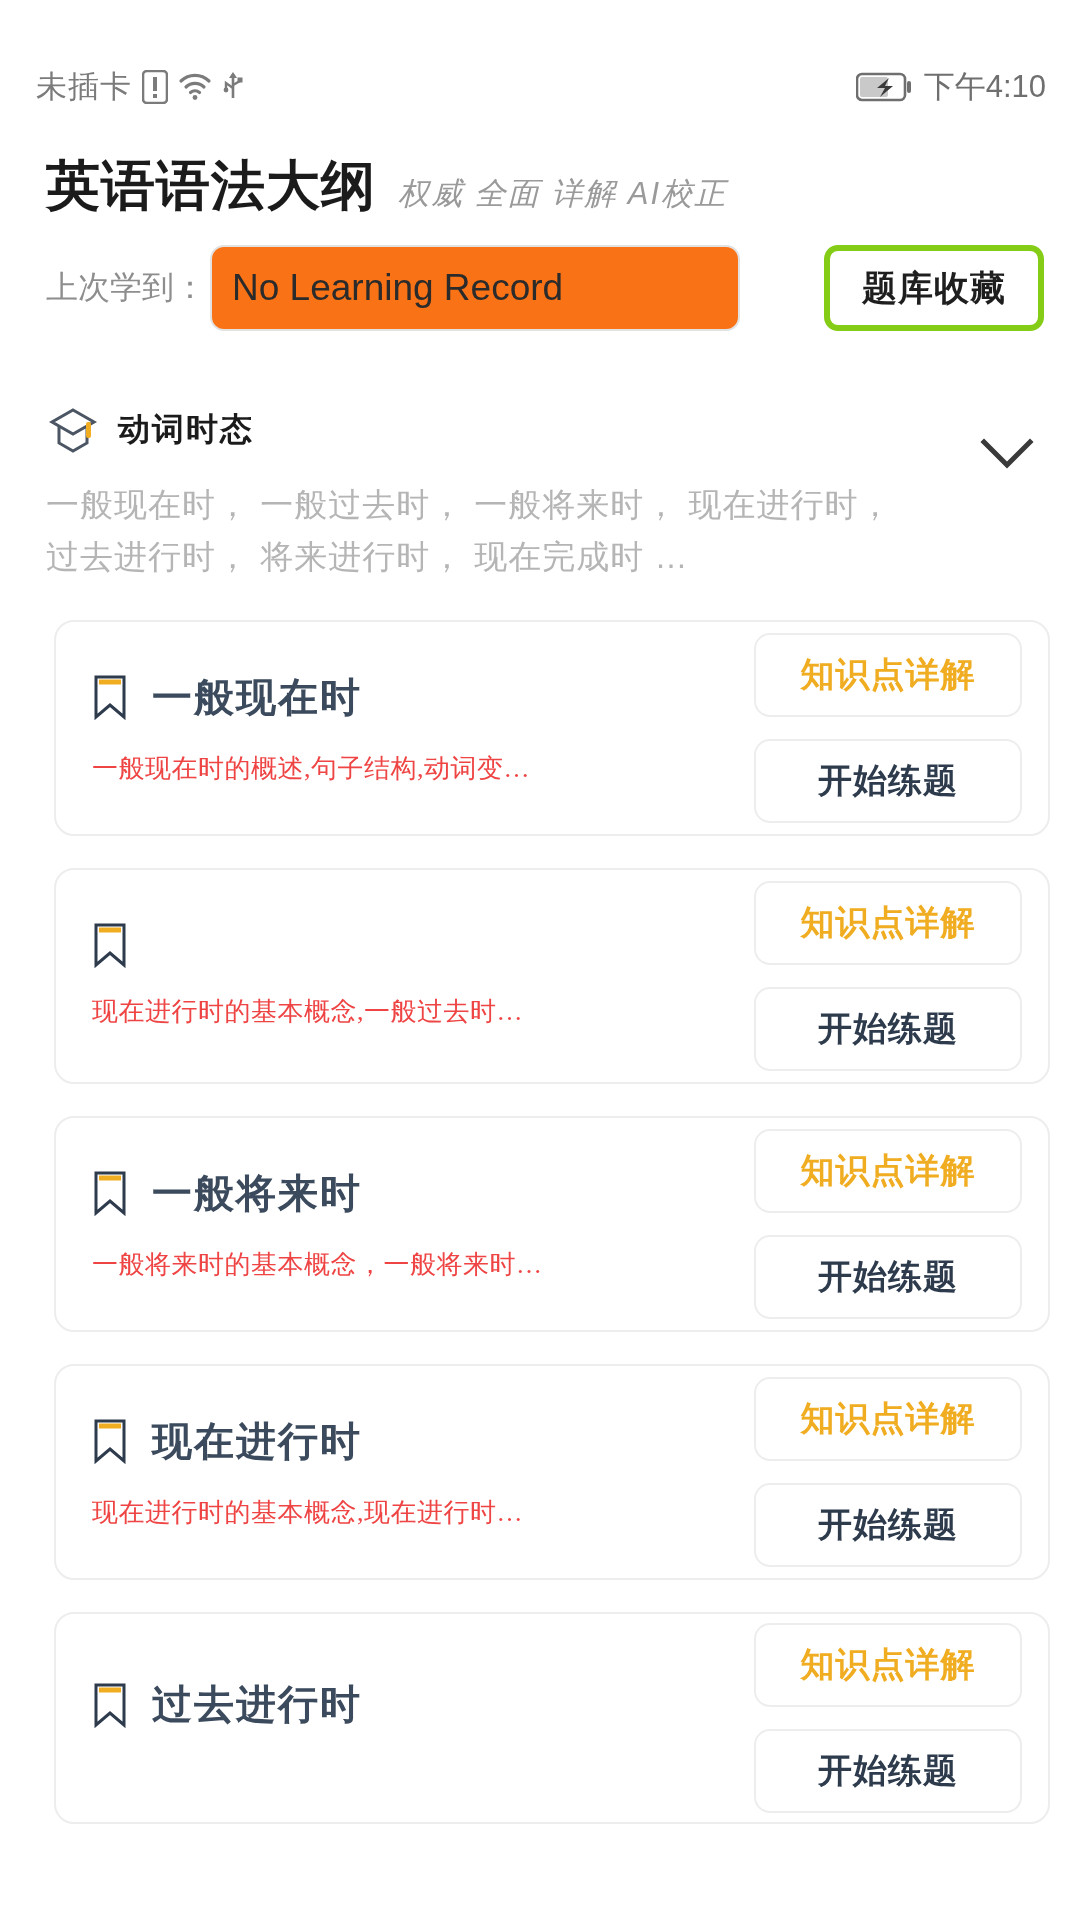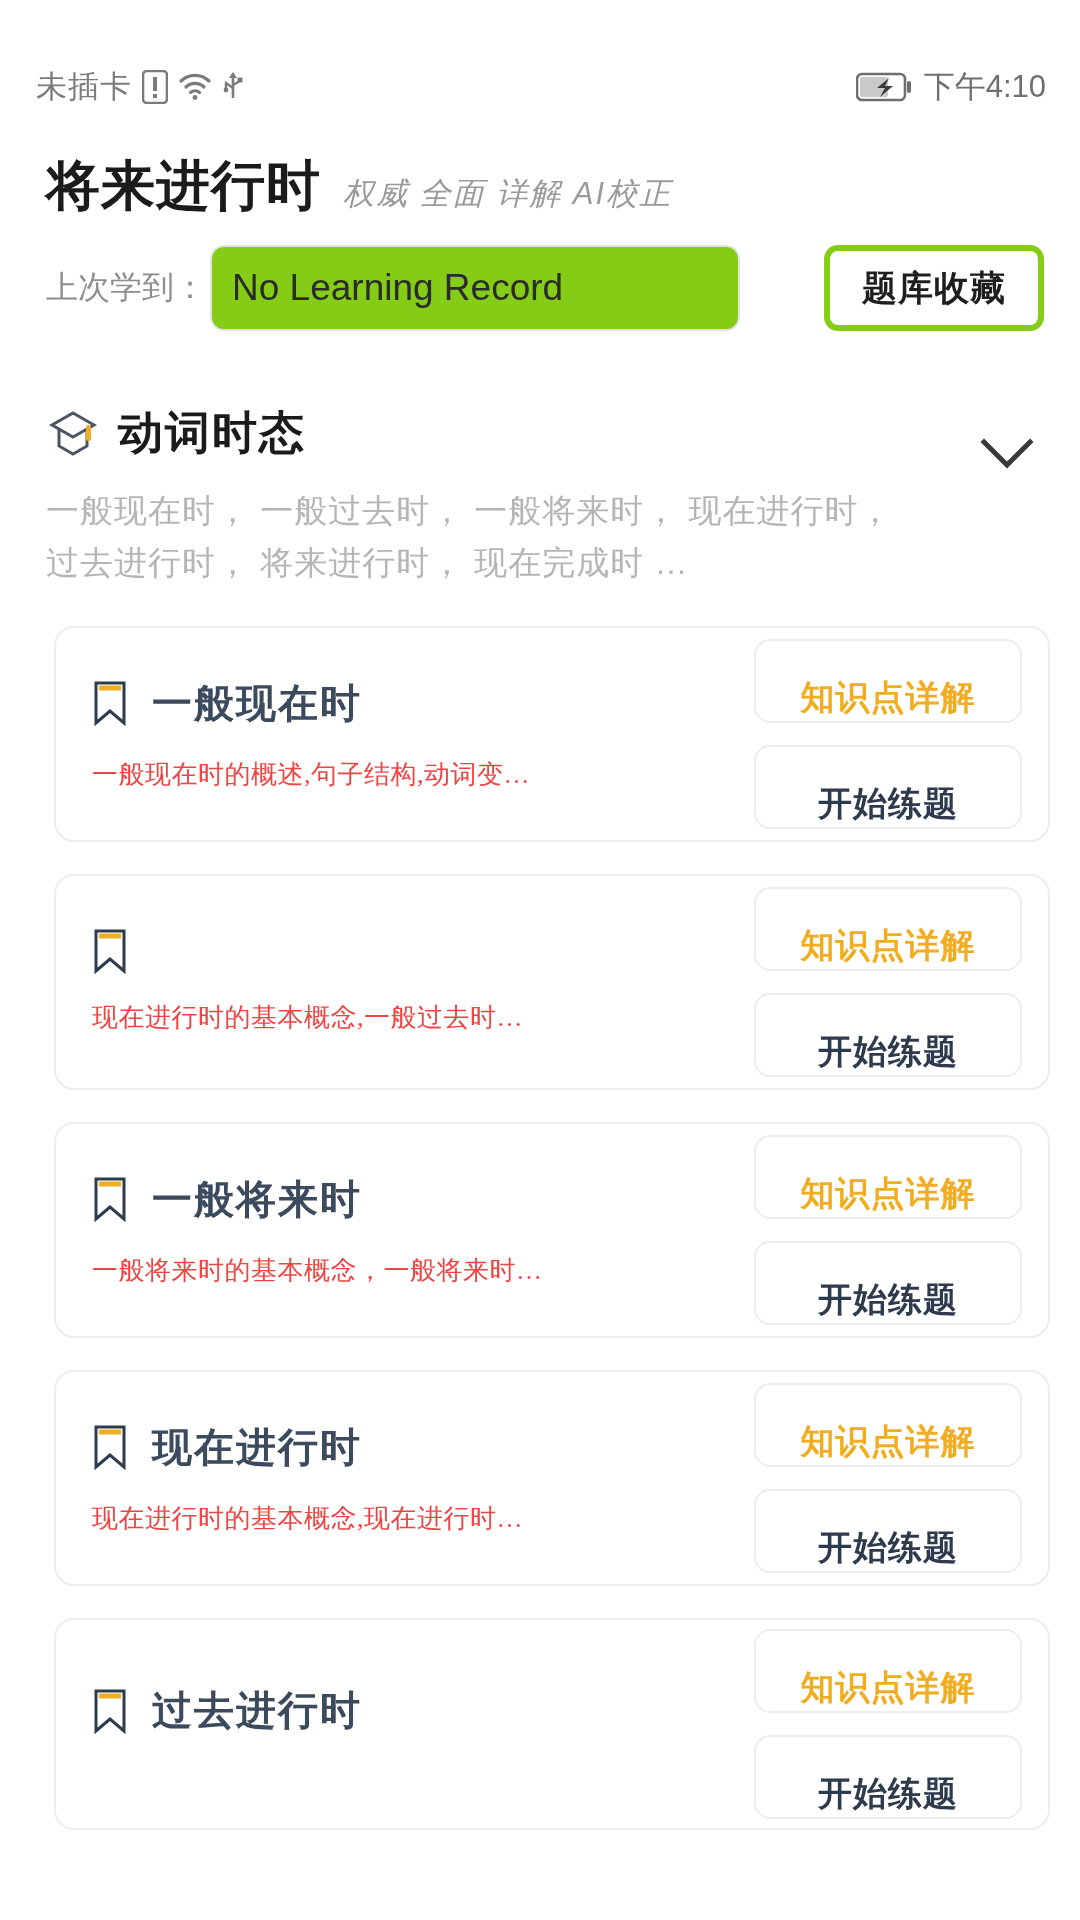--- a/index.html
+++ b/index.html
@@ -47,42 +47,42 @@
   .record-label{
     font-size:32px; color:#8e8e8e; white-space:nowrap;
   }
   .record-box{
     flex:1 1 auto;
     height:86px;
     border:2px solid #e2e2e2;
     border-radius:14px;
     display:flex; align-items:center;
     padding:8px 20px;
-    background:#84cc16;
+    background:#f97316;
     max-width:530px;
   }
   .record-value{
     font-size:37px; color:#2b2b2b; white-space:nowrap;
   }
   .fav-btn{
     margin-left:auto;
     height:86px; min-width:220px;
     border:6px solid #84cc16; border-radius:14px;
     display:flex; align-items:center; justify-content:center;
     background:#fff;
     padding:0 26px;
   }
   .fav-btn span{ font-size:35px; font-weight:bold; color:#1e1e1e; letter-spacing:1px; }
 
   
   .section{ margin-top:72px; padding:0 40px 0 46px; position:relative; }
   .section-head{ display:flex; align-items:center; gap:18px; }
   .cap-icon{ width:54px; height:54px; flex:0 0 auto; }
   .section-title{
-    font-size:45px; font-weight:bold; color:#1b1b1b; letter-spacing:2px;
+    font-size:32px; font-weight:bold; color:#1b1b1b; letter-spacing:2px;
   }
   .chevron{
     position:absolute; right:46px; top:34px;
     width:54px; height:34px;
   }
   .section-desc{
     margin-top:22px;
     font-size:33px; line-height:1.55; color:#b5b5b5;
     letter-spacing:1px;
     width:880px;
@@ -119,21 +119,21 @@
   }
   .card-actions{
     position:absolute; right:26px; top:0; bottom:0;
     width:268px;
     display:flex; flex-direction:column; justify-content:center; gap:22px;
   }
   .act-btn{
     height:84px; width:268px;
     border:2px solid #ededed; border-radius:16px;
     background:#fff;
-    display:flex; align-items:flex-end; justify-content:center;
+    display:flex; align-items:center; justify-content:center;
   }
   .act-btn span{ font-size:34px; font-weight:bold; letter-spacing:1px; }
   .act-detail span{ color:#f0ad22; }
   .act-practice span{ color:#2d3b4d; }
   .card.partial{ height:212px; overflow:hidden; }
 </style>
 </head>
 <body>
 
 <div class="statusbar">
@@ -172,21 +172,21 @@
         <rect x="4" y="5" width="28" height="20" rx="2" fill="#c9c9c9"></rect>
         <path d="M33 6 L21 16 L29 16 L24 25 L37 14 L29 14 Z" fill="#3a3a3a"></path>
         <rect x="51" y="9" width="4" height="12" rx="2" fill="#6f6f6f"></rect>
       </svg>
     </span>
     <span class="sb-time">下午4:10</span>
   </div>
 </div>
 
 <div class="app-header">
-  <div class="app-title">将来进行时</div>
+  <div class="app-title">英语语法大纲</div>
   <div class="app-subtitle">权威 全面 详解 AI校正</div>
 </div>
 
 <div class="record-row">
   <div class="record-label">上次学到：</div>
   <div class="record-box">
     <span class="record-value">No Learning Record</span>
   </div>
   <div class="fav-btn">
     <span>题库收藏</span>

